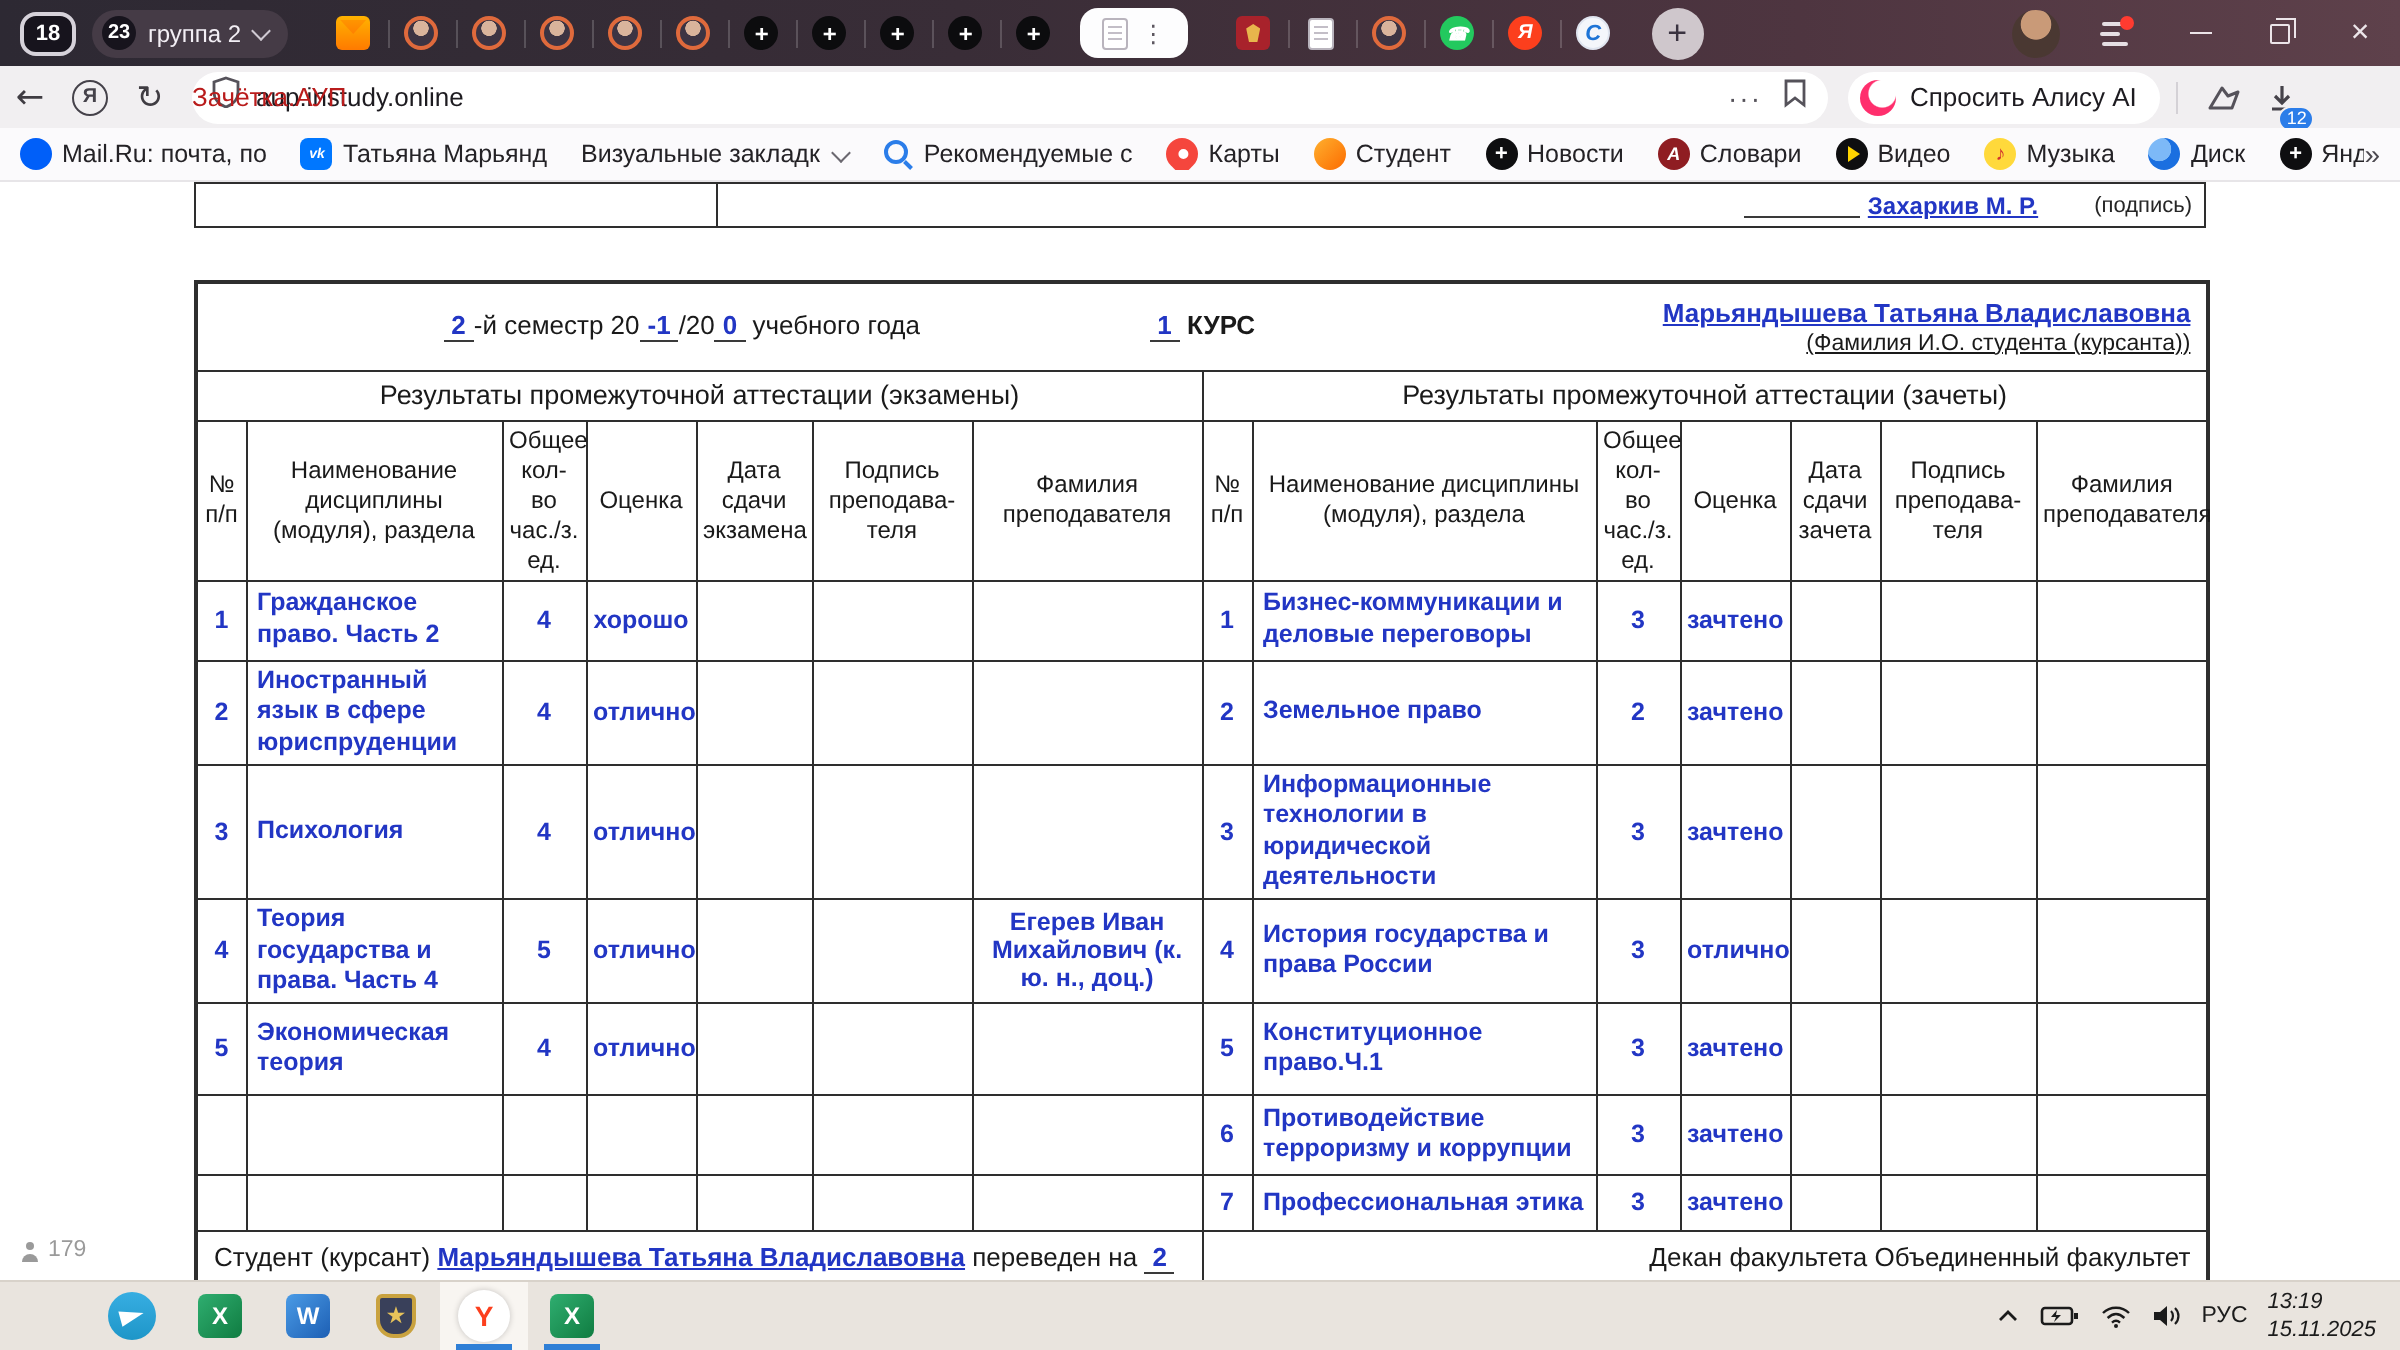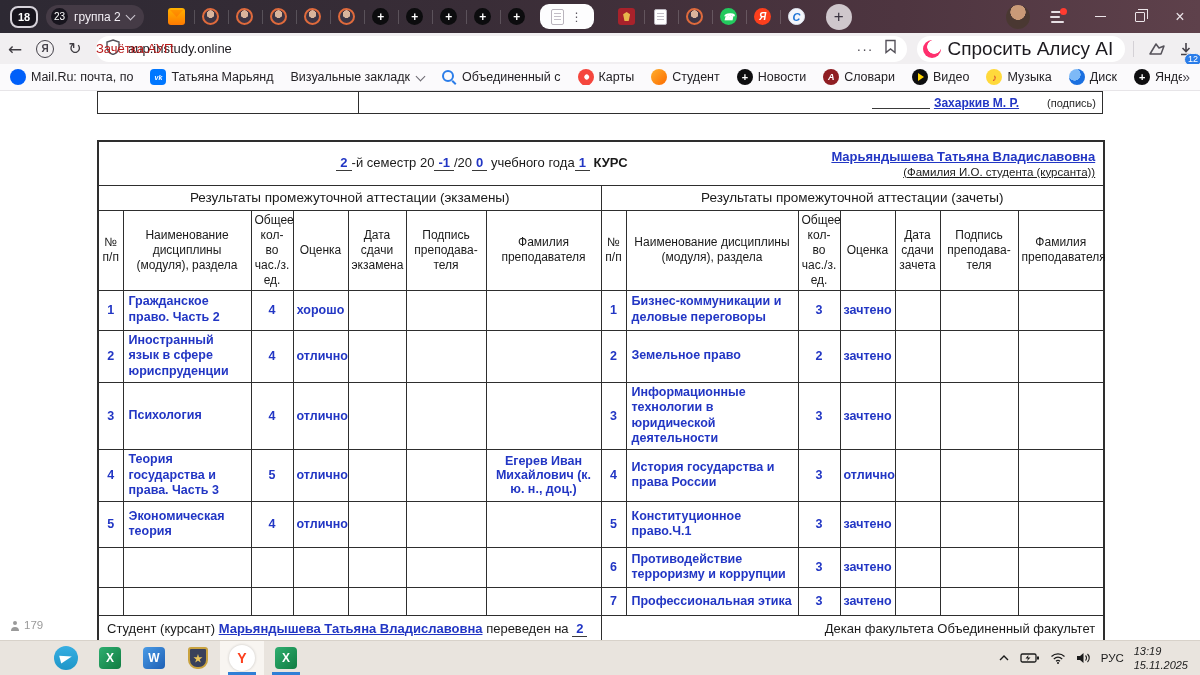--- a/index.html
+++ b/index.html
@@ -13,21 +13,21 @@
 
   
   .tabstrip{position:absolute;top:0;left:0;width:1200px;height:33px;
     background:linear-gradient(90deg,#2d2933 0%,#392d37 40%,#4e3540 75%,#5e414b 100%);
     display:flex;align-items:center;}
   .tabs-count{margin-left:10px;width:28px;height:22px;border:2px solid #d6d2da;border-radius:8px;
     background:#17141d;color:#fff;font-size:11px;font-weight:bold;display:flex;align-items:center;justify-content:center;flex:none;}
   .group-tab{margin-left:8px;height:24px;border-radius:13px;background:#453b46;display:flex;align-items:center;
     padding:0 10px 0 5px;gap:6px;flex:none;}
   .group-badge{width:17px;height:17px;border-radius:50%;background:#17141d;color:#fff;font-size:10px;
-    display:flex;align-items:center;justify-content:center;}
+    display:flex;align-items:center;justify-content:center;font-weight:bold;}
   .group-label{color:#f3eff5;font-size:12px;}
   .chev{width:7px;height:7px;border-right:1.6px solid #cfc9d2;border-bottom:1.6px solid #cfc9d2;
     transform:rotate(45deg);margin-top:-3px;}
   .fav-tabs{display:flex;align-items:center;margin-left:16px;}
   .tab-item{width:34px;height:22px;display:flex;align-items:center;justify-content:center;position:relative;}
   .tab-item + .tab-item::before{content:"";position:absolute;left:0;top:4px;height:14px;border-left:1px solid rgba(255,255,255,.18);}
   .fico{width:17px;height:17px;border-radius:50%;display:inline-flex;align-items:center;justify-content:center;
     font-size:10px;font-weight:bold;flex:none;}
   .fico.mail{border-radius:3px;background:linear-gradient(#ffb300,#ff7a00);position:relative;overflow:hidden;}
   .fico.mail::before{content:"";position:absolute;top:2px;left:2px;right:2px;height:7px;
@@ -72,21 +72,21 @@
   .reload{font-size:16px;font-family:"DejaVu Sans",sans-serif;}
   .addr-pill{position:relative;margin-left:6px;width:818px;height:26px;background:#fff;border-radius:14px;
     display:flex;align-items:center;padding:0 10px;}
   .addr-url{margin-left:8px;font-size:13px;color:#1d1b20;}
   .addr-title{position:absolute;left:0;right:0;text-align:left;font-size:13px;color:#b91c1c;pointer-events:none;}
   .addr-right{margin-left:auto;display:flex;align-items:center;gap:10px;color:#55525a;}
   .dots3{font-size:14px;letter-spacing:1px;}
   .alice-btn{margin-left:10px;height:26px;background:#fff;border-radius:14px;display:flex;align-items:center;
     gap:7px;padding:0 12px 0 6px;flex:none;}
   .alice-logo{width:18px;height:18px;border-radius:50%;background:radial-gradient(circle at 62% 38%,#ffffff 0 42%,#ff2f6d 46% 75%,#c92fb4 100%);}
-  .alice-label{font-size:19px;color:#1d1b20;}
+  .alice-label{font-size:13px;color:#1d1b20;}
   .tb-sep{width:1px;height:16px;background:#d4d1d6;margin:0 8px;}
   .ext-ico svg,.dl-ico svg{display:block;}
   .dl-wrap{position:relative;width:28px;height:26px;display:flex;align-items:center;justify-content:center;}
   .dl-badge{position:absolute;right:-2px;bottom:-4px;min-width:14px;height:13px;border-radius:7px;background:#2b7de9;
     color:#fff;font-size:9px;display:flex;align-items:center;justify-content:center;padding:0 3px;border:1.5px solid #f1eff1;}
 
   
   .bookmarks{position:absolute;top:64px;left:0;width:1200px;height:27px;background:#fbfafc;display:flex;align-items:center;
     padding:0 10px;border-bottom:1px solid #e7e5e8;}
   .bm{display:flex;align-items:center;gap:5px;margin-right:17px;flex:none;}
@@ -125,21 +125,21 @@
   .prev-right{flex:1;display:flex;align-items:center;justify-content:flex-end;padding-right:6px;font-size:12px;gap:4px;}
   .sig-blank{display:inline-block;width:58px;border-bottom:1px solid #3a3a3a;height:12px;}
   .sig-note{font-size:11px;color:#262626;margin-left:24px;}
 
   .sheet{position:absolute;top:49px;left:97px;width:1006px;border-collapse:collapse;table-layout:fixed;
     border:2px solid var(--border);}
   .sheet td,.sheet th{border:1.5px solid var(--border);vertical-align:middle;text-align:center;
     font-weight:normal;color:var(--ink);padding:2px 3px;}
   .info-cell{height:44px;padding:2px 8px !important;}
   .info-flex{display:flex;align-items:flex-start;width:100%;font-size:13px;}
-  .info-left{flex:1;text-align:right;padding-top:6px;white-space:nowrap;}
+  .info-left{flex:1;text-align:center;padding-top:6px;white-space:nowrap;}
   .info-center{flex:0 0 auto;padding-top:6px;font-weight:bold;}
   .info-right{flex:1;text-align:right;}
   .info-right .note{display:block;font-size:11.5px;text-decoration:underline;margin-top:2px;}
   .sect-cell{height:25px;font-size:13.5px;}
   .sheet th.colhead{height:78px;font-size:12px;line-height:1.25;}
   .sheet td.dcell{font-size:12.5px;font-weight:bold;color:var(--blue);}
   .sheet td.disc{text-align:left;padding-left:5px;line-height:1.25;}
   .foot-cell{height:42px;font-size:13px;text-align:left !important;padding:3px 8px !important;line-height:1.5;}
   .foot-right{text-align:right !important;}
 
@@ -317,21 +317,21 @@
           <span class="bm-label">Татьяна Марьянд</span>
         </span>
 
         <span class="bm has-chev">
 
           <span class="bm-label">Визуальные закладк</span>
         </span>
 
         <span class="bm">
           <i class="bico search"></i>
-          <span class="bm-label">Объединенный с</span>
+          <span class="bm-label">Рекомендуемые с</span>
         </span>
 
         <span class="bm">
           <i class="bico pin"></i>
           <span class="bm-label">Карты</span>
         </span>
 
         <span class="bm">
           <i class="bico market"></i>
           <span class="bm-label">Студент</span>
@@ -480,21 +480,21 @@
             <td class="dcell">3</td>
             <td class="dcell disc">Информационные технологии в юридической деятельности</td>
             <td class="dcell">3</td>
             <td class="dcell">зачтено</td>
             <td class="dcell"></td>
             <td class="dcell"></td>
             <td class="dcell"></td>
           </tr>
           <tr style="height: 48px;">
             <td class="dcell">4</td>
-            <td class="dcell disc">Теория государства и права. Часть 3</td>
+            <td class="dcell disc">Теория государства и права. Часть 4</td>
             <td class="dcell">5</td>
             <td class="dcell">отлично</td>
             <td class="dcell"></td>
             <td class="dcell"></td>
             <td class="dcell">Егерев Иван Михайлович (к. ю. н., доц.)</td>
             <td class="dcell">4</td>
             <td class="dcell disc">История государства и права России</td>
             <td class="dcell">3</td>
             <td class="dcell">отлично</td>
             <td class="dcell"></td>

